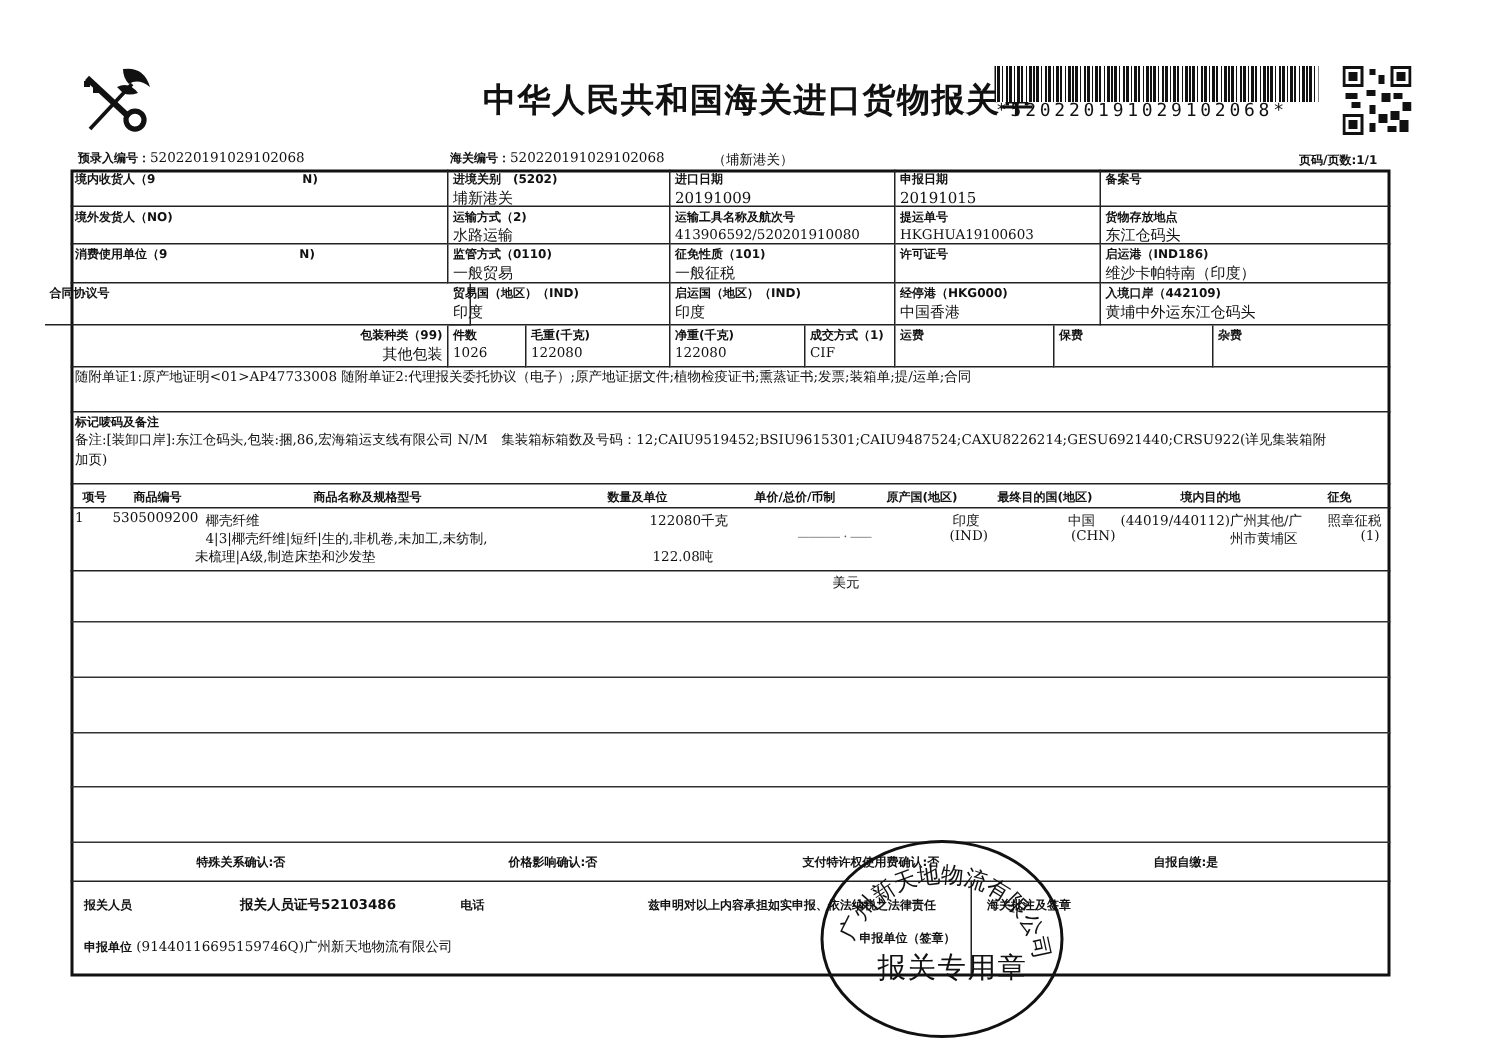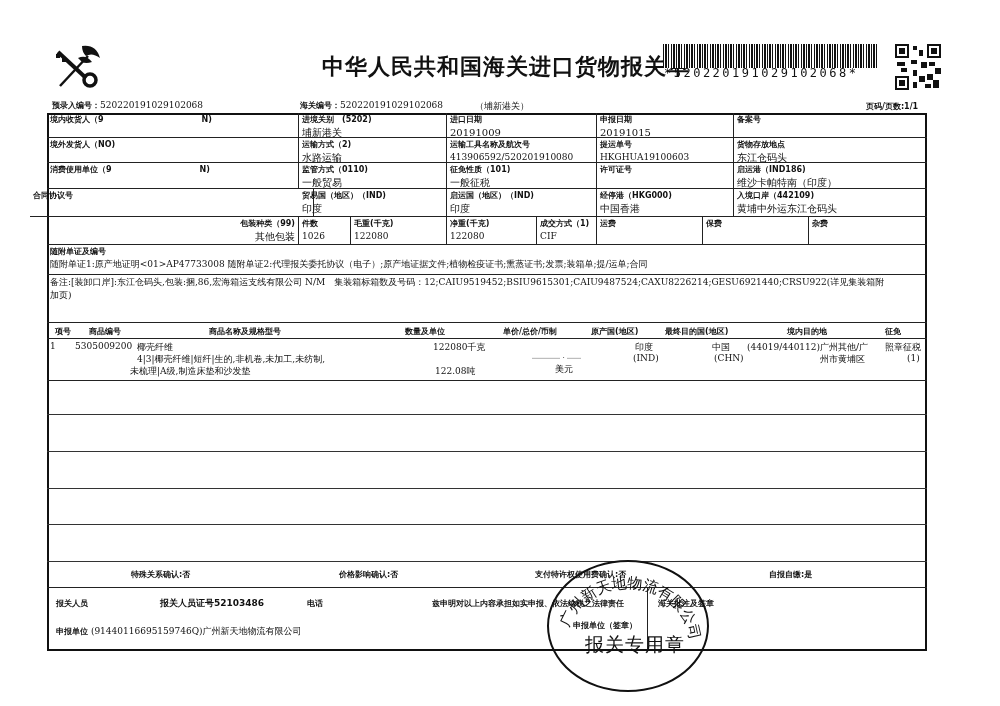--- a/index.html
+++ b/index.html
@@ -178,25 +178,25 @@
   <span class="lbl b">运费</span>
 </div>
 <div class="cell" style="left:703px;top:217px;width:106px;height:28px;">
   <span class="lbl b">保费</span>
 </div>
 <div class="cell" style="left:809px;top:217px;width:118px;height:28px;border-right:none;">
   <span class="lbl b">杂费</span>
 </div>
 
 <div class="cell" style="left:47px;top:245px;width:880px;height:30px;border-right:none;">
-  <span class="lbl b">随附单证及编号</span>
   <span class="val" style="font-size:9px">随附单证1:原产地证明&lt;01&gt;AP47733008 随附单证2:代理报关委托协议（电子）;原产地证据文件;植物检疫证书;熏蒸证书;发票;装箱单;提/运单;合同</span>
 </div>
 
 <div class="cell" style="left:47px;top:275px;width:880px;height:48px;border-right:none;white-space:normal;">
+  <span class="lbl b">标记唛码及备注</span>
   <span class="val" style="font-size:9px;white-space:nowrap">备注:[装卸口岸]:东江仓码头,包装:捆,86,宏海箱运支线有限公司 N/M　集装箱标箱数及号码：12;CAIU9519452;BSIU9615301;CAIU9487524;CAXU8226214;GESU6921440;CRSU922(详见集装箱附</span>
   <span class="val" style="font-size:9px">加页)</span>
 </div>
 
 <div class="abs" style="left:47px;top:323px;width:880px;height:15px;border-bottom:1.4px solid #222;">
   <span class="abs b" style="left:8px;top:3px">项号</span>
   <span class="abs b" style="left:42px;top:3px">商品编号</span>
   <span class="abs b" style="left:162px;top:3px">商品名称及规格型号</span>
   <span class="abs b" style="left:358px;top:3px">数量及单位</span>
   <span class="abs b" style="left:456px;top:3px">单价/总价/币制</span>
@@ -208,21 +208,21 @@
 
 <div class="abs" style="left:47px;top:338px;width:880px;height:42px;border-bottom:1.4px solid #222;font-size:9px;">
   <span class="abs" style="left:3px;top:3px">1</span>
   <span class="abs" style="left:28px;top:3px">5305009200</span>
   <span class="abs" style="left:90px;top:3px">椰壳纤维</span>
   <span class="abs" style="left:90px;top:15px">4|3|椰壳纤维|短纤|生的,非机卷,未加工,未纺制,</span>
   <span class="abs" style="left:83px;top:27px">未梳理|A级,制造床垫和沙发垫</span>
   <span class="abs" style="left:386px;top:3px">122080千克</span>
   <span class="abs" style="left:388px;top:27px">122.08吨</span>
   <span class="abs" style="left:485px;top:15px;font-size:7px;color:#555">――――・――</span>
-  <span class="abs" style="left:508px;top:25px">美元</span>
+  <span class="abs" style="left:508px;top:44px">美元</span>
   <span class="abs" style="left:588px;top:3px">印度</span>
   <span class="abs" style="left:586px;top:15px">(IND)</span>
   <span class="abs" style="left:665px;top:3px">中国</span>
   <span class="abs" style="left:667px;top:15px">(CHN)</span>
   <span class="abs" style="left:700px;top:3px">(44019/440112)广州其他/广</span>
   <span class="abs" style="left:773px;top:15px">州市黄埔区</span>
   <span class="abs" style="left:838px;top:3px">照章征税</span>
   <span class="abs" style="left:860px;top:15px">(1)</span>
 </div>
 

